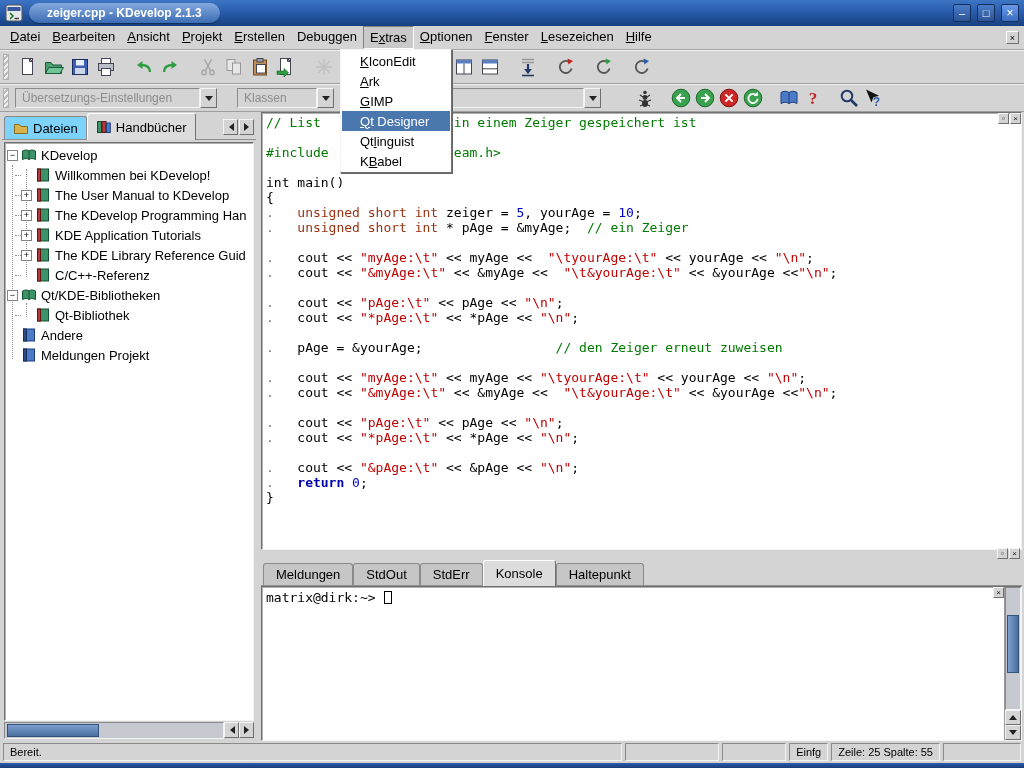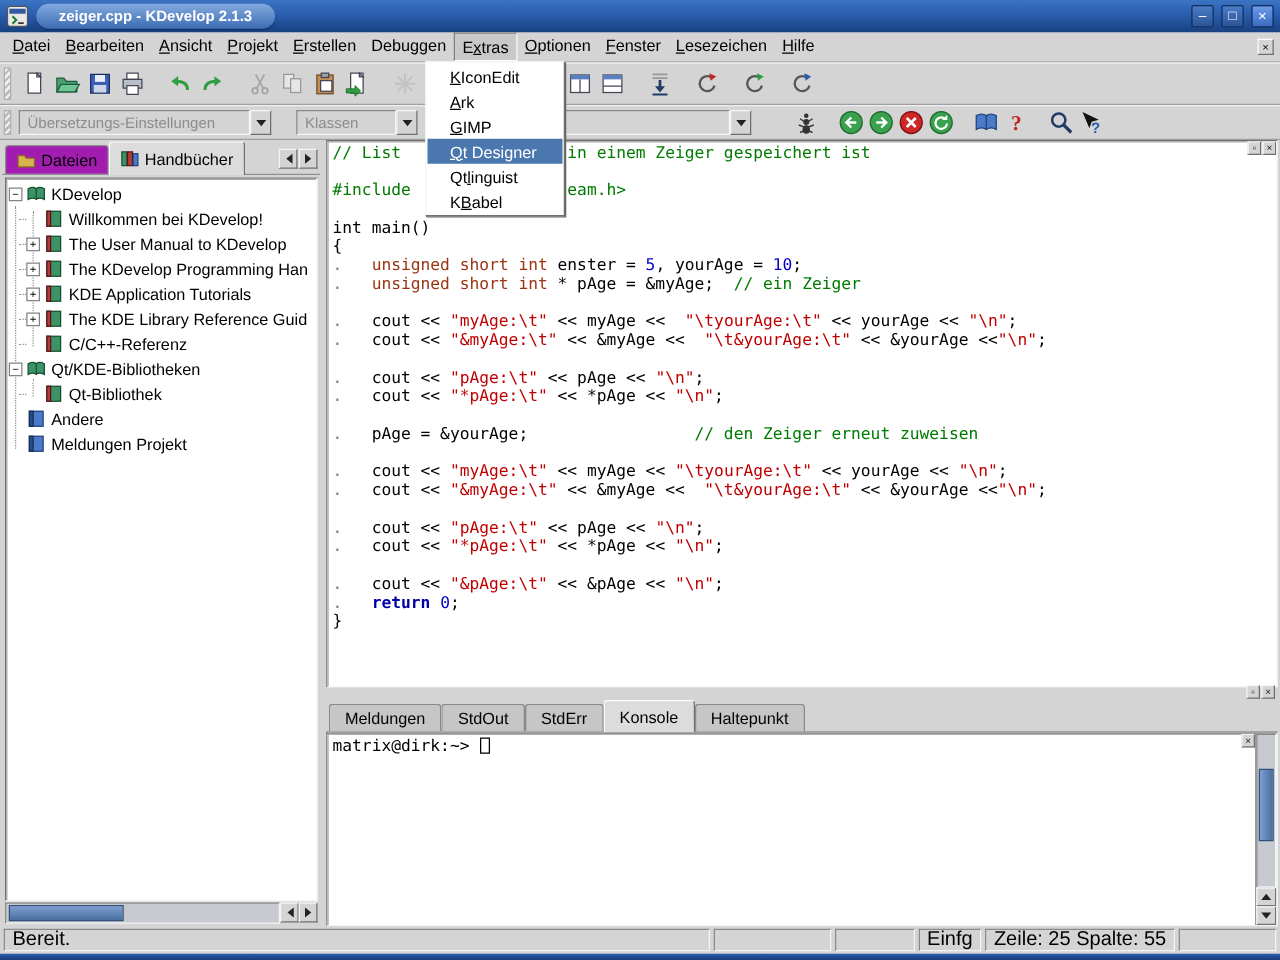--- a/index.html
+++ b/index.html
@@ -36,21 +36,21 @@
 .tri-d{width:0;height:0;border:4px solid transparent;border-top:5px solid #222;margin-top:5px}
 .tri-l{width:0;height:0;border:4px solid transparent;border-right:5px solid #222;margin-left:-3px}
 .tri-r{width:0;height:0;border:4px solid transparent;border-left:5px solid #222;margin-right:-3px}
 .tri-u{width:0;height:0;border:4px solid transparent;border-bottom:5px solid #222;margin-bottom:4px}
 .tri-dn{width:0;height:0;border:4px solid transparent;border-top:5px solid #222;margin-top:4px}
 
 
 .main{position:absolute;top:112px;left:2px;right:2px;bottom:27px;display:flex}
 .left-dock{width:254px;display:flex;flex-direction:column;flex:none}
 .dock-tabbar{height:28px;display:flex;align-items:flex-end;padding-left:2px;border-bottom:1px solid #909090;position:relative;flex:none}
-.dtab{display:flex;align-items:center;gap:4px;padding:0 8px;background:#a21caf;border:1px solid #8a8a8a;border-bottom:none;border-radius:3px 3px 0 0;height:23px}
+.dtab{display:flex;align-items:center;gap:4px;padding:0 8px;background:#7dd3fc;border:1px solid #8a8a8a;border-bottom:none;border-radius:3px 3px 0 0;height:23px}
 .dtab.active{background:#dcdcdc;height:27px;margin-bottom:-1px;border-color:#fdfdfd #707070 #8a8a8a #fdfdfd}
 .dtab-icon{width:16px;height:16px}
 .tab-arrows{position:absolute;right:2px;bottom:4px;display:flex;gap:1px}
 .sbtn{width:15px;height:16px;background:#d4d4d4;border:1px solid;border-color:#f4f4f4 #707070 #707070 #f4f4f4;display:flex;align-items:center;justify-content:center;flex:none}
 .well{background:#fff;border:1px solid;border-color:#707070 #f4f4f4 #f4f4f4 #707070;box-shadow:inset 1px 1px 0 #b0b0b0}
 .tree-frame{flex:1;margin:2px 2px 0 2px;position:relative;overflow:hidden;padding-top:2px}
 #tree{position:relative;height:100%}
 .trow{height:20px;display:flex;align-items:center;white-space:nowrap;position:relative;z-index:2}
 .indent{flex:none;height:1px}
 .expander{width:11px;height:11px;border:1px solid #848484;background:#fff;font-size:9px;line-height:9px;text-align:center;flex:none;margin-right:3px}
@@ -80,21 +80,21 @@
 .console-text{flex:1;font-family:"DejaVu Sans Mono",monospace;font-size:13px;padding:3px 4px}
 .cursor{display:inline-block;width:8px;height:13px;border:1px solid #000;vertical-align:-2px;margin-left:1px}
 .vscroll{width:17px;display:flex;flex-direction:column;background:#d4d4d4;border-left:1px solid #9a9a9a;flex:none}
 .vs-track{flex:1;background:#c6cad0;border:1px solid;border-color:#8a8a8a #f4f4f4 #f4f4f4 #8a8a8a;position:relative}
 .vs-thumb{position:absolute;top:22%;height:48%;left:1px;right:1px;background:linear-gradient(90deg,#7d9fd0,#4a6f9e);border:1px solid #33517a}
 .sbtn-v{height:15px;width:100%;background:#d4d4d4;border:1px solid;border-color:#f4f4f4 #707070 #707070 #f4f4f4;display:flex;align-items:center;justify-content:center;flex:none}
 .console-frame .mini-btns{right:17px;top:0}
 
 
 .statusbar{position:absolute;left:2px;right:2px;bottom:5px;height:22px;display:flex;gap:3px;background:#d4d4d4;padding:2px 1px}
-.cell{border:1px solid;border-color:#8a8a8a #f4f4f4 #f4f4f4 #8a8a8a;font-size:16px;padding:1px 6px;display:flex;align-items:center;background:#d4d4d4;white-space:nowrap}
+.cell{border:1px solid;border-color:#8a8a8a #f4f4f4 #f4f4f4 #8a8a8a;font-size:11px;padding:1px 6px;display:flex;align-items:center;background:#d4d4d4;white-space:nowrap}
 .grow{flex:1}.w94{width:94px}.w64{width:64px}.w78{width:78px}
 .bottom-edge{position:absolute;left:0;right:0;bottom:0;height:5px;background:linear-gradient(180deg,#2a5dad,#1a3c78)}
 
 
 .popup-menu{position:absolute;left:340px;top:49px;width:112px;background:#fff;border:1px solid;border-color:#f4f4f4 #707070 #707070 #f4f4f4;box-shadow:1px 1px 0 #666;z-index:100;padding:1px}
 .pm-item{height:20px;display:flex;align-items:center;padding-left:18px;white-space:nowrap}
 .pm-item.sel{background:var(--c-selection);color:#fff}
 </style>
 </head>
 <body>
@@ -515,21 +515,21 @@
           <span class="mini">▫</span>
           <span class="mini">×</span>
         </div>
         <div id="code" class="code">
             <div class="cl"><span class="c-com">// List</span><span class="c-gap">                 </span><span class="c-com">in einem Zeiger gespeichert ist</span></div>
             <div class="cl"></div>
             <div class="cl"><span class="c-pre">#include</span><span class="c-gap">                </span><span class="c-pre">eam.h&gt;</span></div>
             <div class="cl"></div>
             <div class="cl"><span class="c-kw">int</span><span class="c-pl"> main()</span></div>
             <div class="cl"><span class="c-pl">{</span></div>
-            <div class="cl"><span class="c-tab">.   </span><span class="c-type">unsigned short int</span><span class="c-pl"> enster = </span><span class="c-num">5</span><span class="c-pl">, yourAge = </span><span class="c-num">10</span><span class="c-pl">;</span></div>
+            <div class="cl"><span class="c-tab">.   </span><span class="c-type">unsigned short int</span><span class="c-pl"> zeiger = </span><span class="c-num">5</span><span class="c-pl">, yourAge = </span><span class="c-num">10</span><span class="c-pl">;</span></div>
             <div class="cl"><span class="c-tab">.   </span><span class="c-type">unsigned short int</span><span class="c-pl"> * pAge = &amp;myAge;  </span><span class="c-com">// ein Zeiger</span></div>
             <div class="cl"></div>
             <div class="cl"><span class="c-tab">.   </span><span class="c-pl">cout &lt;&lt; </span><span class="c-str">"myAge:\t"</span><span class="c-pl"> &lt;&lt; myAge &lt;&lt;  </span><span class="c-str">"\tyourAge:\t"</span><span class="c-pl"> &lt;&lt; yourAge &lt;&lt; </span><span class="c-str">"\n"</span><span class="c-pl">;</span></div>
             <div class="cl"><span class="c-tab">.   </span><span class="c-pl">cout &lt;&lt; </span><span class="c-str">"&amp;myAge:\t"</span><span class="c-pl"> &lt;&lt; &amp;myAge &lt;&lt;  </span><span class="c-str">"\t&amp;yourAge:\t"</span><span class="c-pl"> &lt;&lt; &amp;yourAge &lt;&lt;</span><span class="c-str">"\n"</span><span class="c-pl">;</span></div>
             <div class="cl"></div>
             <div class="cl"><span class="c-tab">.   </span><span class="c-pl">cout &lt;&lt; </span><span class="c-str">"pAge:\t"</span><span class="c-pl"> &lt;&lt; pAge &lt;&lt; </span><span class="c-str">"\n"</span><span class="c-pl">;</span></div>
             <div class="cl"><span class="c-tab">.   </span><span class="c-pl">cout &lt;&lt; </span><span class="c-str">"*pAge:\t"</span><span class="c-pl"> &lt;&lt; *pAge &lt;&lt; </span><span class="c-str">"\n"</span><span class="c-pl">;</span></div>
             <div class="cl"></div>
             <div class="cl"><span class="c-tab">.   </span><span class="c-pl">pAge = &amp;yourAge;</span><span class="c-gap">                 </span><span class="c-com">// den Zeiger erneut zuweisen</span></div>
             <div class="cl"></div>

